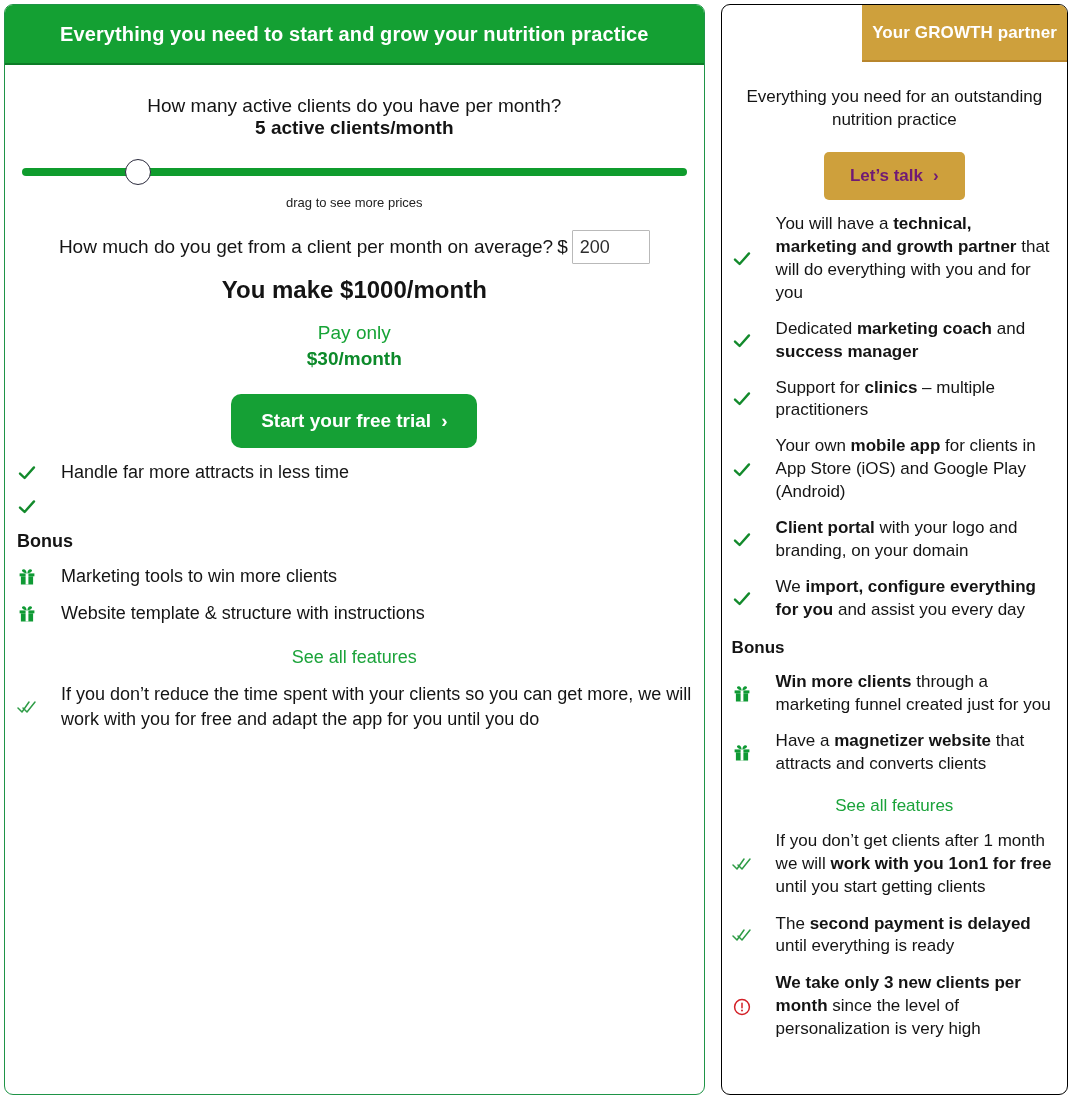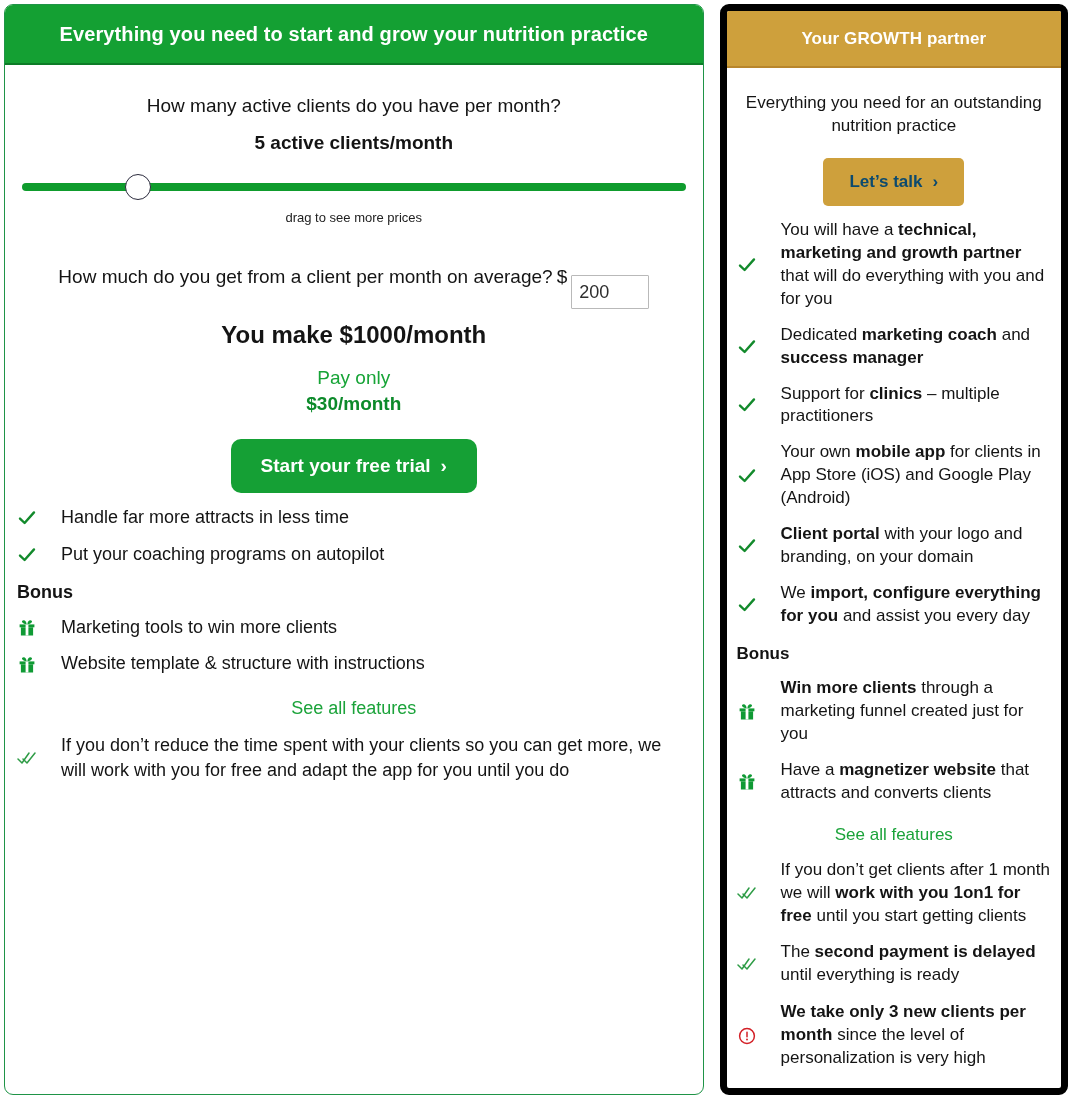--- a/index.html
+++ b/index.html
@@ -25,21 +25,22 @@
     overflow: hidden;
     display: flex;
     flex-direction: column;
   }
   .card-left {
     width: 805px;
     border: 1px solid #1f9447;
   }
   .card-right {
     width: 399px;
-    border: 7px solid #000000;
+    border: 1px solid #000000;
+    align-items: flex-end;
   }
   .card-header {
     text-align: center;
     color: #ffffff;
     font-weight: bold;
     letter-spacing: .1px;
   }
   .card-left .card-header {
     background: #14a033;
     border-bottom: 2px solid #0d7c27;
@@ -60,21 +61,20 @@
     text-align: center;
     font-size: 19px;
     color: #141414;
     margin-top: 30px;
   }
   .active-count {
     text-align: center;
     font-size: 19px;
     font-weight: bold;
     color: #141414;
-    margin-top: 15px;
   }
   .slider-wrap {
     margin: 20px 5px 0 5px;
     position: relative;
     height: 26px;
   }
   .slider-track {
     position: absolute;
     left: 0; right: 0; top: 9px;
     height: 8px;
@@ -107,21 +107,20 @@
   .avg-label { font-size: 19px; color: #141414; }
   .avg-input {
     width: 78px; height: 34px;
     border: 1px solid #b9b9b9;
     background: #ffffff;
     font-family: "Liberation Sans", sans-serif;
     font-size: 18px;
     color: #2e2e2e;
     padding: 0 7px;
     border-radius: 1px;
-    margin-top: 30px;
   }
   .you-make {
     text-align: center;
     font-size: 24px;
     font-weight: bold;
     color: #141414;
     margin-top: 12px;
   }
   .pay-only {
     text-align: center;
@@ -206,21 +205,21 @@
     text-align: center;
     font-size: 17px;
     color: #141414;
     line-height: 1.35;
     margin-top: 24px;
   }
   .r-cta-wrap { text-align: center; margin-top: 20px; }
   .r-cta {
     display: inline-block;
     background: #cea03c;
-    color: #0c4a6e;
+    color: #701a75;
     font-size: 17px;
     font-weight: bold;
     border: none;
     border-radius: 5px;
     padding: 14px 26px;
     cursor: pointer;
     font-family: "Liberation Sans", sans-serif;
   }
   .r-cta .chev { margin-left: 10px; }
 
@@ -267,21 +266,20 @@
               </svg>
             </span>
             <div class="feat-text">Handle far more attracts in less time</div>
           </div>
           <div class="feat">
             <span class="feat-icon">
               <svg width="18" height="18" viewBox="0 0 18 18">
                 <path d="M2 9.6 L6.6 14 L16 3.4" fill="none" stroke="#138a2c" stroke-width="2.4" stroke-linecap="round" stroke-linejoin="round"></path>
               </svg>
             </span>
-            <div class="feat-text">Put your coaching programs on autopilot</div>
           </div>
         </div>
 
       <div class="bonus-head">Bonus</div>
       <div id="left-bonus">
           <div class="feat">
             <span class="feat-icon">
               <svg width="16" height="17" viewBox="0 0 16 17">
                 <rect x="0.6" y="5.4" width="14.8" height="2.9" fill="#0f9a34"></rect>
                 <rect x="1.9" y="8.3" width="12.2" height="8.2" fill="#0f9a34"></rect>

